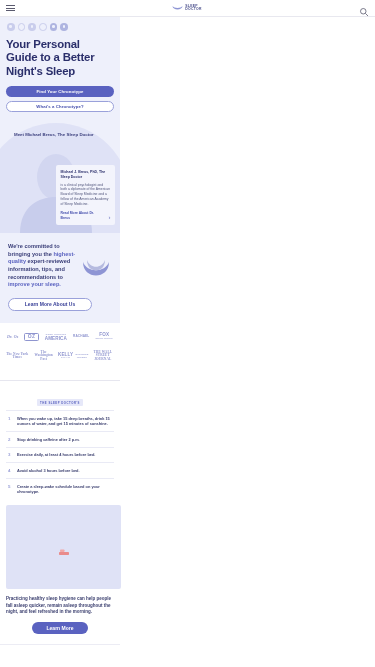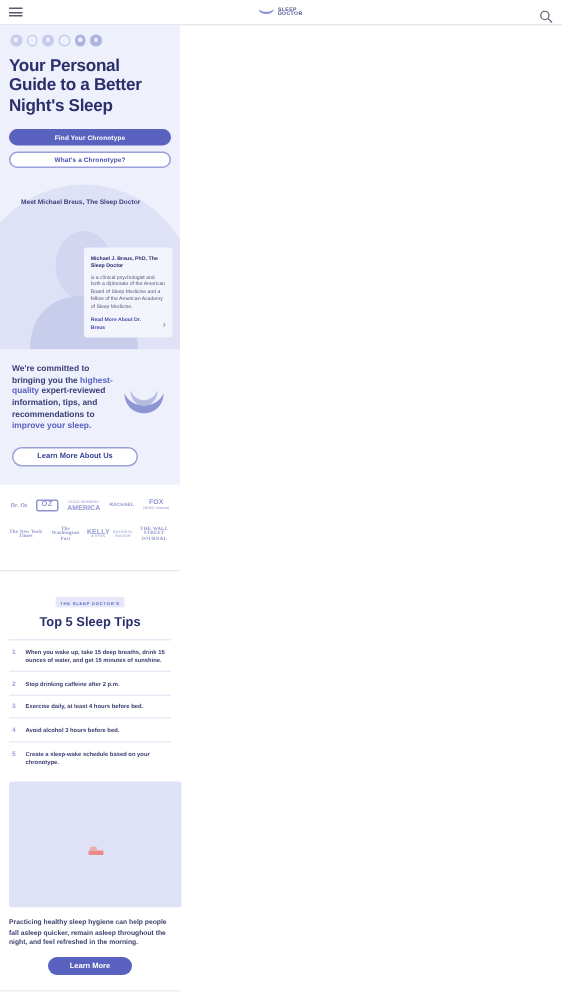--- a/index.html
+++ b/index.html
@@ -402,21 +402,20 @@
     <span class="logo">
       <span class="sm">BUSINESS</span>
       <span class="sm">INSIDER</span>
     </span>
     <span class="logo serif">THE WALL STREET JOURNAL</span>
   </div>
 </div>
 
 <div class="tips col">
   <span class="eyebrow">THE SLEEP DOCTOR'S</span>
-  <h2 class="tips-title">Top 5 Sleep Tips</h2>
 
   <div class="tip">
     <span class="tip-num">1</span>
     <span class="tip-txt">When you wake up, take 15 deep breaths, drink 15 ounces of water, and get 15 minutes of sunshine.</span>
   </div>
   <div class="tip">
     <span class="tip-num">2</span>
     <span class="tip-txt">Stop drinking caffeine after 2 p.m.</span>
   </div>
   <div class="tip">

